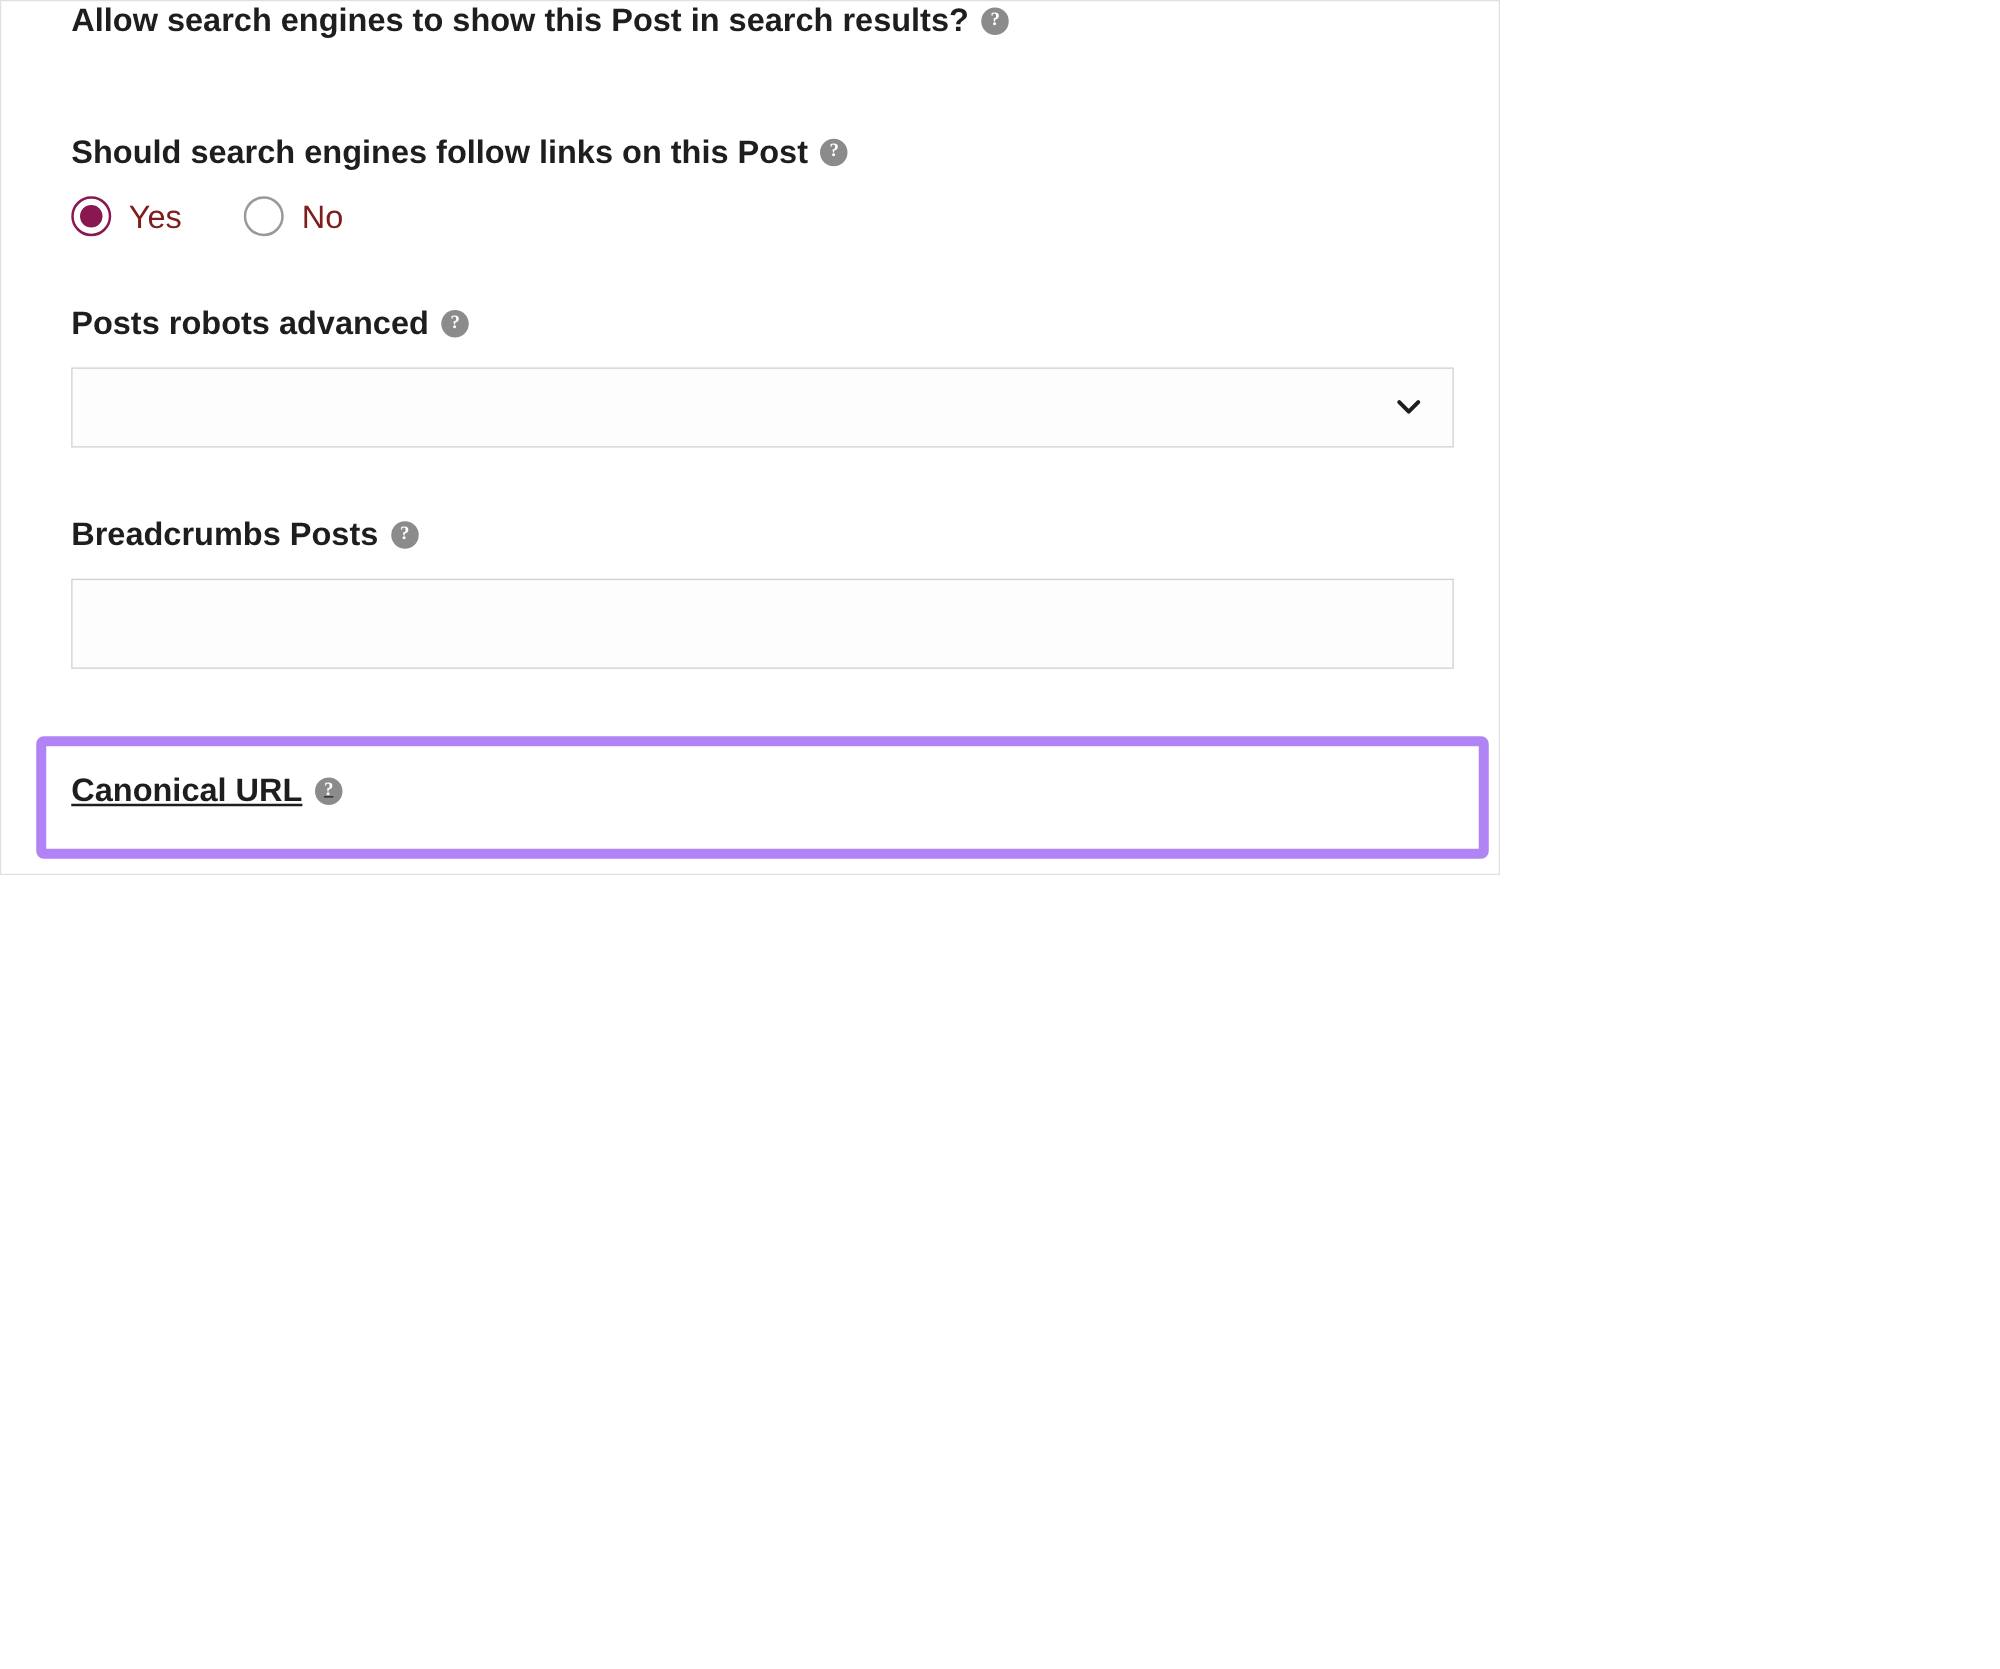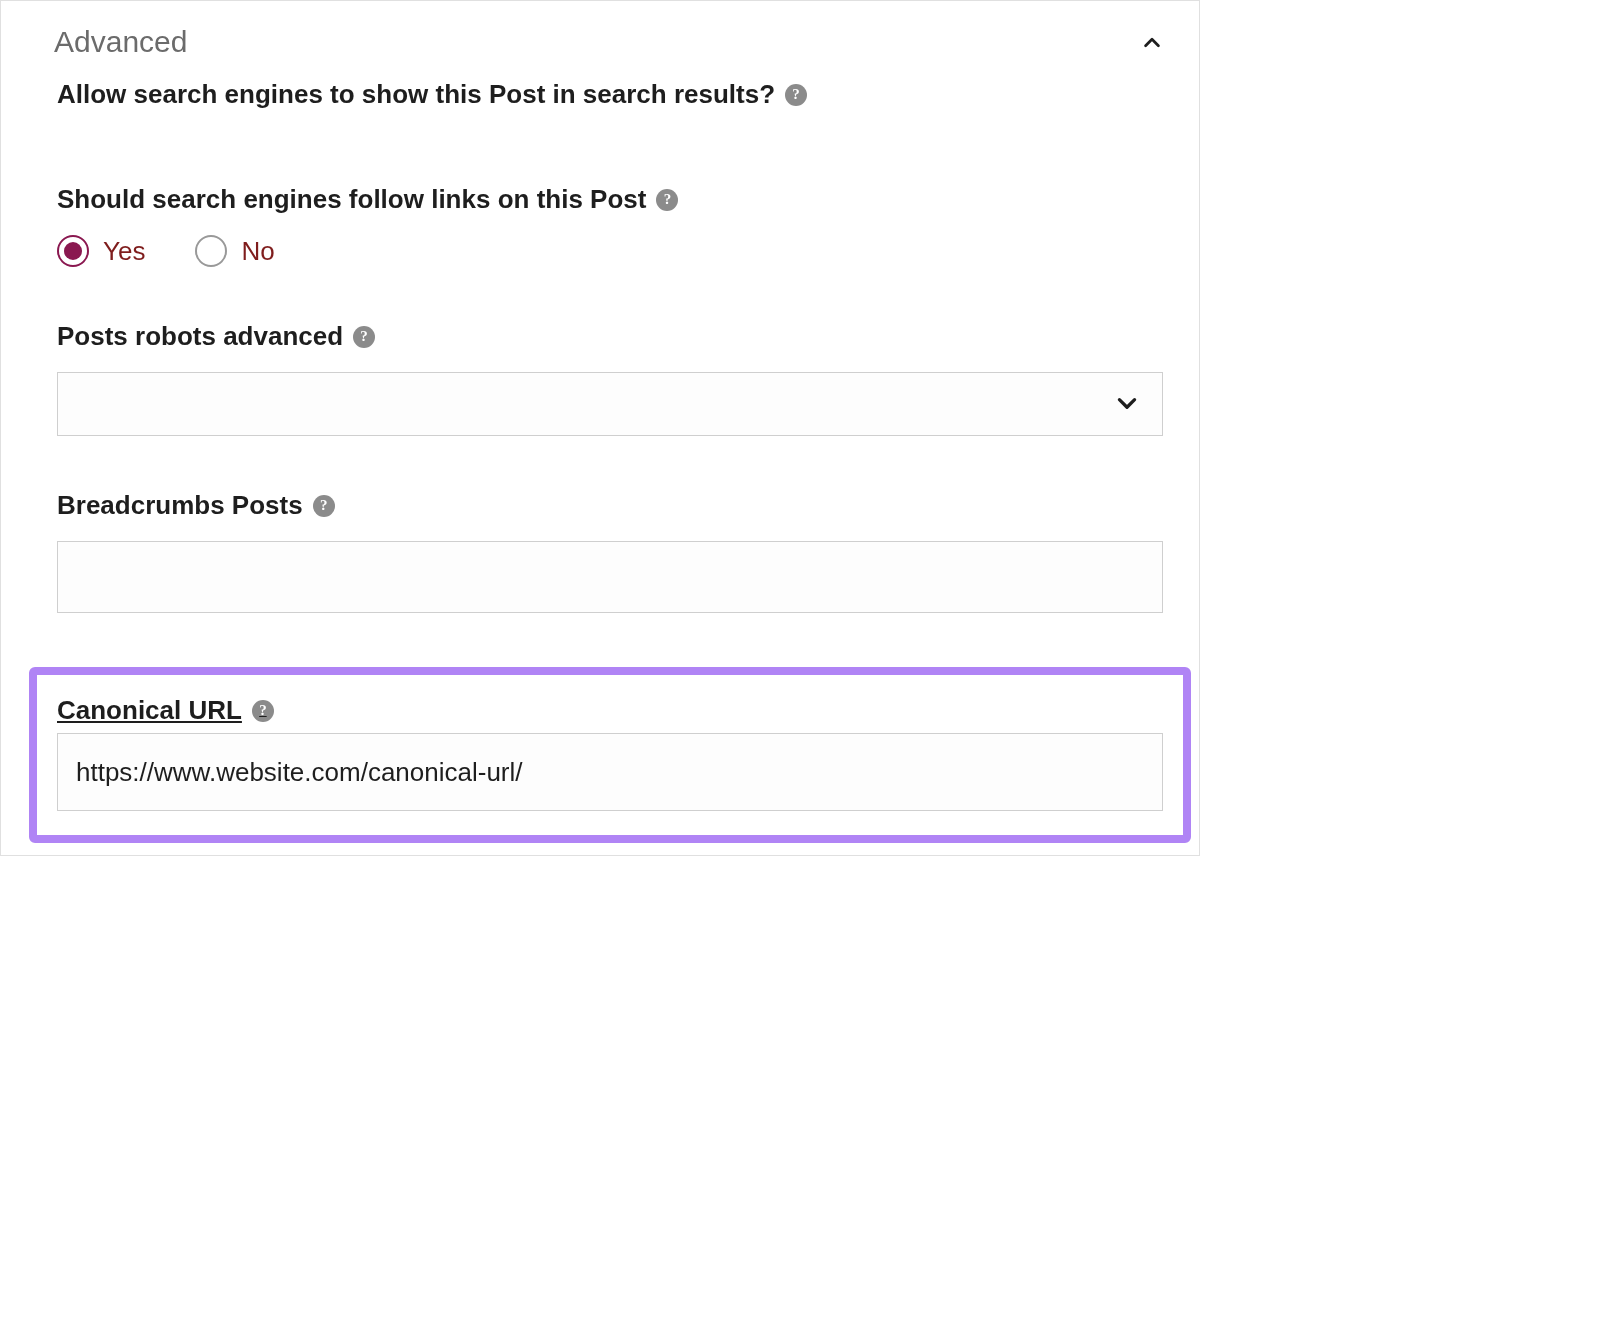--- a/index.html
+++ b/index.html
@@ -141,26 +141,20 @@
       text-decoration: underline;
     }
     .highlight-box .text-input {
       height: 78px;
     }
   </style>
 </head>
 <body>
 
 <div class="panel">
-  <div class="panel-header">
-    <div class="panel-title">Advanced</div>
-    <svg class="chevron-up" viewBox="0 0 24 24" fill="none" stroke="#1e1e1e" stroke-width="3" stroke-linecap="round" stroke-linejoin="round">
-      <polyline points="5 16 12 9 19 16"></polyline>
-    </svg>
-  </div>
 
   <div class="panel-body">
 
     <div class="field-group">
       <div class="field-label">
         <span>Allow search engines to show this Post in search results?</span>
         <span class="help-icon">?</span>
       </div>
     </div>
 
@@ -203,18 +197,17 @@
       </div>
       <input type="text" class="text-input" value="" style="">
     </div>
 
     <div class="highlight-box">
       <div class="field-group">
         <div class="field-label">
           <span>Canonical URL</span>
           <span class="help-icon">?</span>
         </div>
-        <input type="text" class="text-input" value="https://www.website.com/canonical-url/" style="">
       </div>
     </div>
 
   </div>
 </div>
 
 </body></html>

